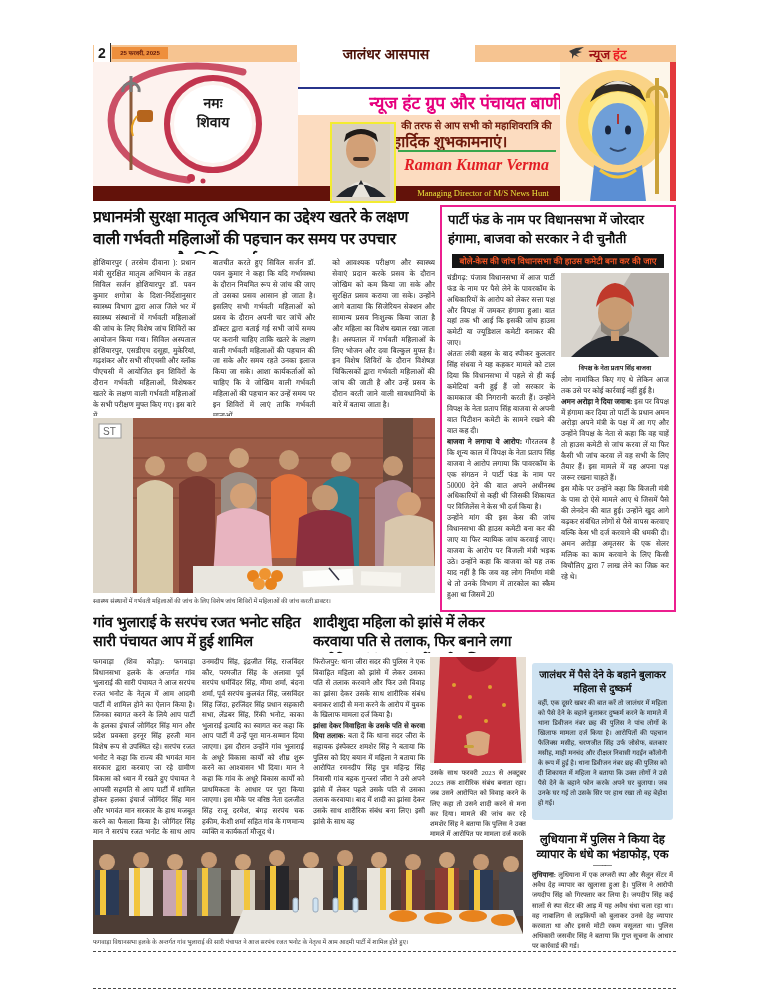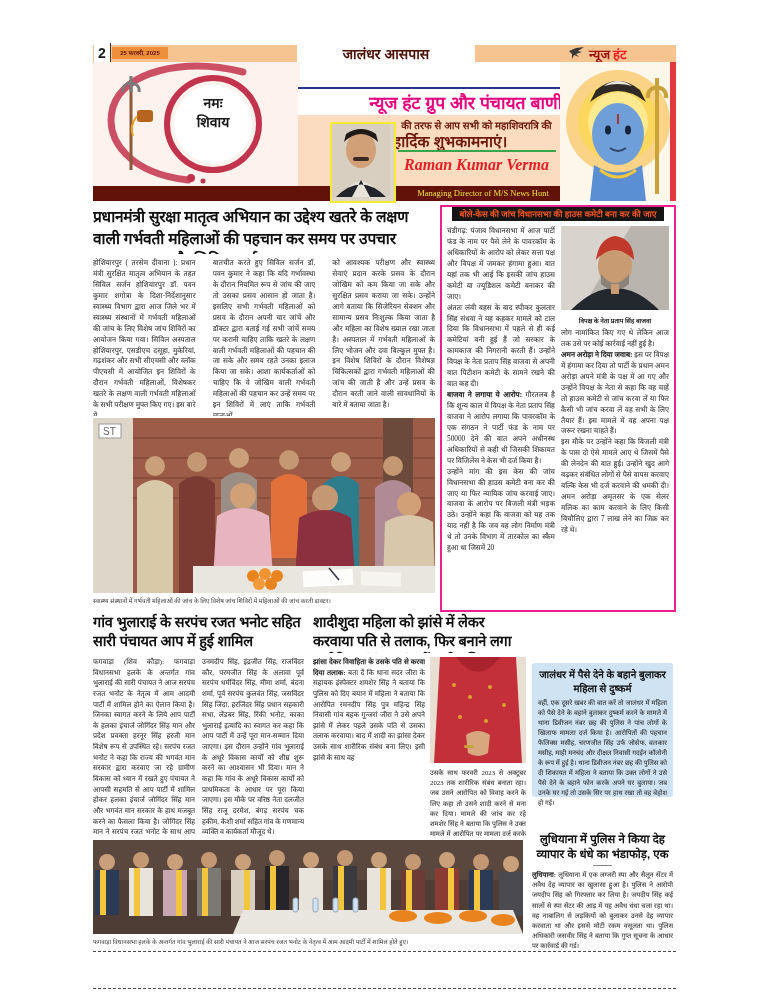--- a/index.html
+++ b/index.html
@@ -181,20 +181,21 @@
         <circle cx="178" cy="166" r="6" fill="#e8831d"></circle>
       </g>
       <rect x="210" y="152" width="50" height="16" fill="#fdfdfb" transform="rotate(-3 235 160)"></rect>
       <rect x="268" y="154" width="40" height="14" fill="#f6f4ee" transform="rotate(2 288 160)"></rect>
       <line x1="236" y1="150" x2="246" y2="162" stroke="#334" stroke-width="1.5"></line>
     </svg>
   </div>
   <div class="abs cap" style="left:93px;top:596px;width:342px;">स्वास्थ्य संस्थानों में गर्भवती महिलाओं की जांच के लिए विशेष जांच शिविरों में महिलाओं की जांच करती डाक्टर।</div>
 
   <div class="abs pinkbox" style="left:440px;top:205px;width:232px;height:403px;">
+    <div class="hd pf-head">पार्टी फंड के नाम पर विधानसभा में जोरदार हंगामा, बाजवा को सरकार ने दी चुनौती</div>
     <div class="blackbar" style="height:14px;margin:0 10px;">बोले-केस की जांच विधानसभा की हाउस कमेटी बना कर की जाए</div>
     <div class="cols" style="gap:6px;padding:5px 5px 0 5px;">
       <div style="width:108px;">
         <div class="body-txt just">चंडीगढ़: पंजाब विधानसभा में आज पार्टी फंड के नाम पर पैसे लेने के पावरकॉम के अधिकारियों के आरोप को लेकर सत्ता पक्ष और विपक्ष में जमकर हंगामा हुआ। बात यहां तक भी आई कि इसकी जांच हाउस कमेटी या ज्यूडिशल कमेटी बनाकर की जाए।</div>
         <div class="body-txt just">अंततः लंबी बहस के बाद स्पीकर कुलतार सिंह संधवा ने यह कहकर मामले को टाल दिया कि विधानसभा में पहले से ही कई कमेटियां बनी हुई हैं जो सरकार के कामकाज की निगरानी करती हैं। उन्होंने विपक्ष के नेता प्रताप सिंह बाजवा से अपनी बात पिटीशन कमेटी के सामने रखने की बात कह दी।</div>
         <div class="body-txt just">
           <span class="lead">बाजवा ने लगाया ये आरोप:</span>
           <span>गौरतलब है कि शून्य काल में विपक्ष के नेता प्रताप सिंह बाजवा ने आरोप लगाया कि पावरकॉम के एक संगठन ने पार्टी फंड के नाम पर 50000 देने की बात अपने अधीनस्थ अधिकारियों से कही थी जिसकी शिकायत पर विजिलेंस ने केस भी दर्ज किया है।</span>
         </div>
         <div class="body-txt just">उन्होंने मांग की इस केस की जांच विधानसभा की हाउस कमेटी बना कर की जाए या फिर न्यायिक जांच करवाई जाए। बाजवा के आरोप पर बिजली मंत्री भड़क उठे। उन्होंने कहा कि बाजवा को यह तक याद नहीं है कि जब वह लोग निर्माण मंत्री थे तो उनके विभाग में तारकोल का स्कैम हुआ था जिसमें 20</div>
@@ -222,20 +223,21 @@
 
   <div class="abs hd sec2head" style="left:93px;top:613px;width:212px;height:40px;overflow:hidden;">गांव भुलाराई के सरपंच रजत भनोट सहित सारी पंचायत आप में हुई शामिल</div>
   <div class="abs hd sec2head" style="left:313px;top:613px;width:212px;height:40px;overflow:hidden;">शादीशुदा महिला को झांसे में लेकर करवाया पति से तलाक, फिर बनाने लगा शारीरिक संबंध, जांच में जुटी पुलिस</div>
 
   <div class="abs cols" style="left:93px;top:657px;width:212px;height:180px;gap:7px;">
     <div class="body-txt just" style="width:102px;height:180px;font-size:7.1px;">फगवाड़ा (शिव कौड़ा): फगवाड़ा विधानसभा हलके के अन्तर्गत गांव भुलाराई की सारी पंचायत ने आज सरपंच रजत भनोट के नेतृत्व में आम आदमी पार्टी में शामिल होने का ऐलान किया है। जिनका स्वागत करने के लिये आप पार्टी के हलका इंचार्ज जोगिंदर सिंह मान और प्रदेश प्रवक्ता हरनूर सिंह हरजी मान विशेष रूप से उपस्थित रहे। सरपंच रजत भनोट ने कहा कि राज्य की भगवंत मान सरकार द्वारा करवाए जा रहे ग्रामीण विकास को ध्यान में रखते हुए पंचायत ने आपसी सहमति से आप पार्टी में शामिल होकर हलका इंचार्ज जोगिंदर सिंह मान और भगवंत मान सरकार के हाथ मजबूत करने का फैसला किया है। जोगिंदर सिंह मान ने सरपंच रजत भनोट के साथ आप पार्टी में शामिल हुए पंचायत सदस्यों गुरबख्श कौर, देवराज, गुरजीत कुमार जीता,</div>
     <div class="body-txt just" style="width:102px;height:180px;font-size:7.1px;">उनमदीप सिंह, इंद्रजीत सिंह, राजविंदर कौर, परमजीत सिंह के अलावा पूर्व सरपंच धर्मविंदर सिंह, मीमा शर्मा, बंदना शर्मा, पूर्व सरपंच कुलवंत सिंह, जसविंदर सिंह जिंदा, हरजिंदर सिंह प्रधान सहकारी सभा, लेंडबर सिंह, रिंकी भनोट, काका भुलाराई इत्यादि का स्वागत कर कहा कि आप पार्टी में उन्हें पूरा मान-सम्मान दिया जाएगा। इस दौरान उन्होंने गांव भुलाराई के अधूरे विकास कार्यों को शीघ्र शुरू करने का आश्वासन भी दिया। मान ने कहा कि गांव के अधूरे विकास कार्यों को प्राथमिकता के आधार पर पूरा किया जाएगा। इस मौके पर वरिष्ठ नेता दलजीत सिंह राजू दरमेश, बंगड़ सरपंच चक हकीम, केशी शर्मा सहित गांव के गणमान्य व्यक्ति व कार्यकर्ता मौजूद थे।</div>
   </div>
 
   <div class="abs" style="left:313px;top:657px;width:112px;height:180px;">
+    <div class="body-txt just" style="font-size:7.1px;">फिरोजपुर: थाना जीरा सदर की पुलिस ने एक विवाहित महिला को झांसे में लेकर उसका पति से तलाक करवाने और फिर उसे विवाह का झांसा देकर उसके साथ शारीरिक संबंध बनाकर शादी से मना करने के आरोप में युवक के खिलाफ मामला दर्ज किया है।</div>
     <div class="body-txt just" style="font-size:7.1px;">
       <span class="lead">झांसा देकर विवाहिता के उसके पति से करवा दिया तलाक:</span>
       <span>बता दें कि थाना सदर जीरा के सहायक इंस्पेक्टर शमशेर सिंह ने बताया कि पुलिस को दिए बयान में महिला ने बताया कि आरोपित रमनदीप सिंह पुत्र महिन्द्र सिंह निवासी गांव बहक गुन्जरां जीरा ने उसे अपने झांसे में लेकर पहले उसके पति से उसका तलाक करवाया। बाद में शादी का झांसा देकर उसके साथ शारीरिक संबंध बना लिए। इसी झांसे के साथ वह</span>
     </div>
   </div>
   <div class="abs" style="left:430px;top:657px;width:96px;height:106px;">
     <svg width="96" height="106" viewBox="0 0 96 106">
       <rect width="96" height="106" fill="#e8ded2"></rect>
       <path d="M10 0 L86 0 L92 106 L4 106 Z" fill="#c4303a"></path>
       <path d="M26 0 Q 48 30 70 0 Z" fill="#a8232e"></path>
@@ -246,21 +248,21 @@
         <circle cx="74" cy="48" r="2"></circle>
           <circle cx="30" cy="60" r="2"></circle>
           <circle cx="56" cy="64" r="2"></circle>
       </g>
       <path d="M36 78 Q 48 70 60 78 L 58 96 Q 48 102 38 96 Z" fill="#d9a77e"></path>
       <rect x="34" y="88" width="10" height="3" rx="1.5" fill="#caa23a"></rect>
     </svg>
   </div>
   <div class="abs body-txt just" style="left:430px;top:768px;width:96px;height:68px;font-size:6.8px;">उसके साथ फरवरी 2023 से अक्टूबर 2023 तक शारीरिक संबंध बनाता रहा। जब उसने आरोपित को विवाह करने के लिए कहा तो उसने शादी करने से मना कर दिया। मामले की जांच कर रहे शमशेर सिंह ने बताया कि पुलिस ने उक्त मामले में आरोपित पर मामला दर्ज करके अगामी कार्रवाई शुरू कर दी है।</div>
 
-  <div class="abs bluebox" style="left:532px;top:663px;width:141px;height:134px;padding:5px 6px;box-sizing:border-box;">
+  <div class="abs bluebox" style="left:532px;top:663px;width:141px;height:157px;padding:5px 6px;box-sizing:border-box;">
     <div class="bh">जालंधर में पैसे देने के बहाने बुलाकर महिला से दुष्कर्म</div>
     <div class="body-txt just" style="font-size:6.7px;margin-top:3px;">वहीं, एक दूसरे खबर की बात करें तो जालंधर में महिला को पैसे देने के बहाने बुलाकर दुष्कर्म करने के मामले में थाना डिवीजन नंबर छह की पुलिस ने पांच लोगों के खिलाफ मामला दर्ज किया है। आरोपितों की पहचान फैलिक्स मसीह, चरणजीत सिंह उर्फ जोसेफ, बलकार मसीह, माही मनचंद और दीक्षल निवासी गदईन कॉलोनी के रूप में हुई है। थाना डिवीजन नंबर छह की पुलिस को दी शिकायत में महिला ने बताया कि उक्त लोगों ने उसे पैसे देने के बहाने फोन करके अपने घर बुलाया। जब उनके घर गई तो उसके सिर पर हाथ रखा तो वह बेहोश हो गई।</div>
   </div>
 
   <div class="abs hd ludh-head" style="left:532px;top:832px;width:141px;height:34px;overflow:hidden;text-align:center;">लुधियाना में पुलिस ने किया देह व्यापार के धंधे का भंडाफोड़, एक काबू</div>
   <div class="abs body-txt just" style="left:532px;top:870px;width:141px;height:78px;font-size:6.8px;">
     <span class="lead">लुधियाना:</span>
     <span>लुधियाना में एक लग्जरी स्पा और सैलून सेंटर में अवैध देह व्यापार का खुलासा हुआ है। पुलिस ने आरोपी जयदीप सिंह को गिरफ्तार कर लिया है। जयदीप सिंह कई सालों से स्पा सेंटर की आड़ में यह अवैध धंधा चला रहा था। वह नाबालिग से लड़कियों को बुलाकर उनसे देह व्यापार करवाता था और इससे मोटी रकम वसूलता था। पुलिस अधिकारी जसवीर सिंह ने बताया कि गुप्त सूचना के आधार पर कार्रवाई की गई।</span>
   </div>
 

